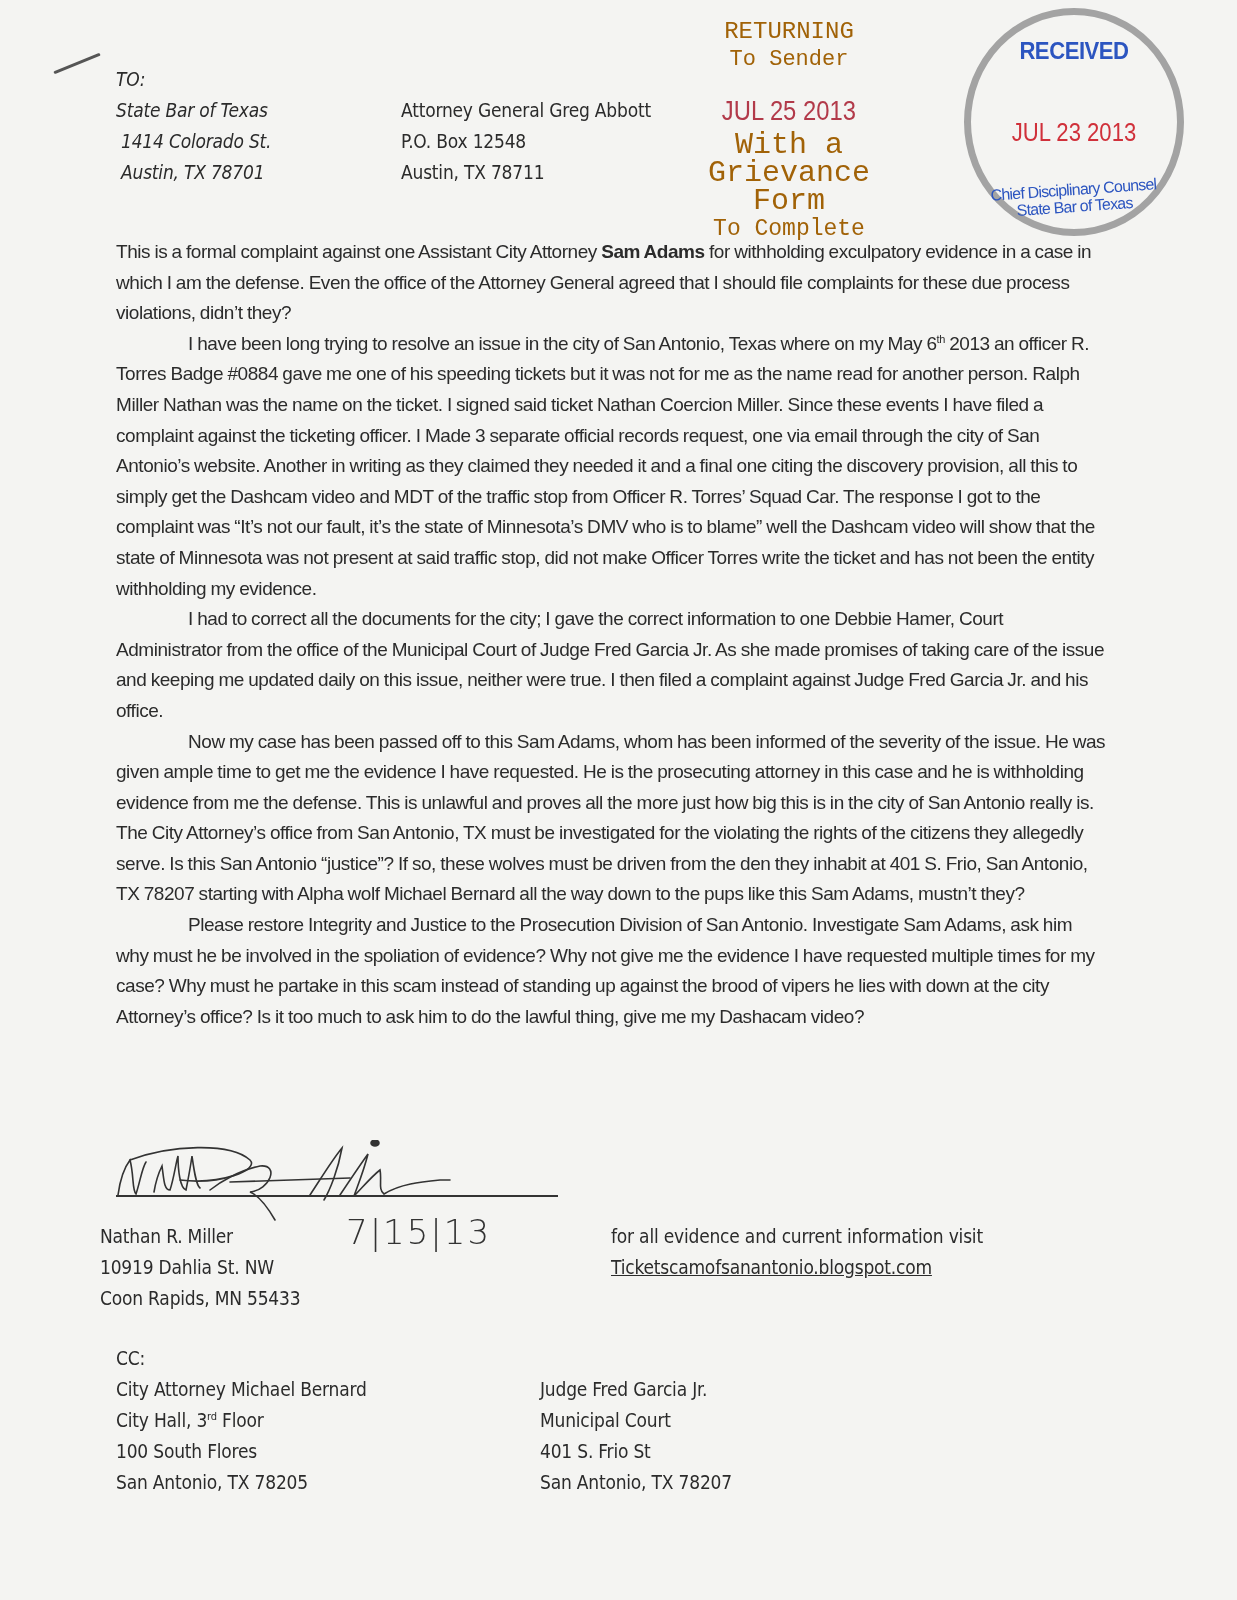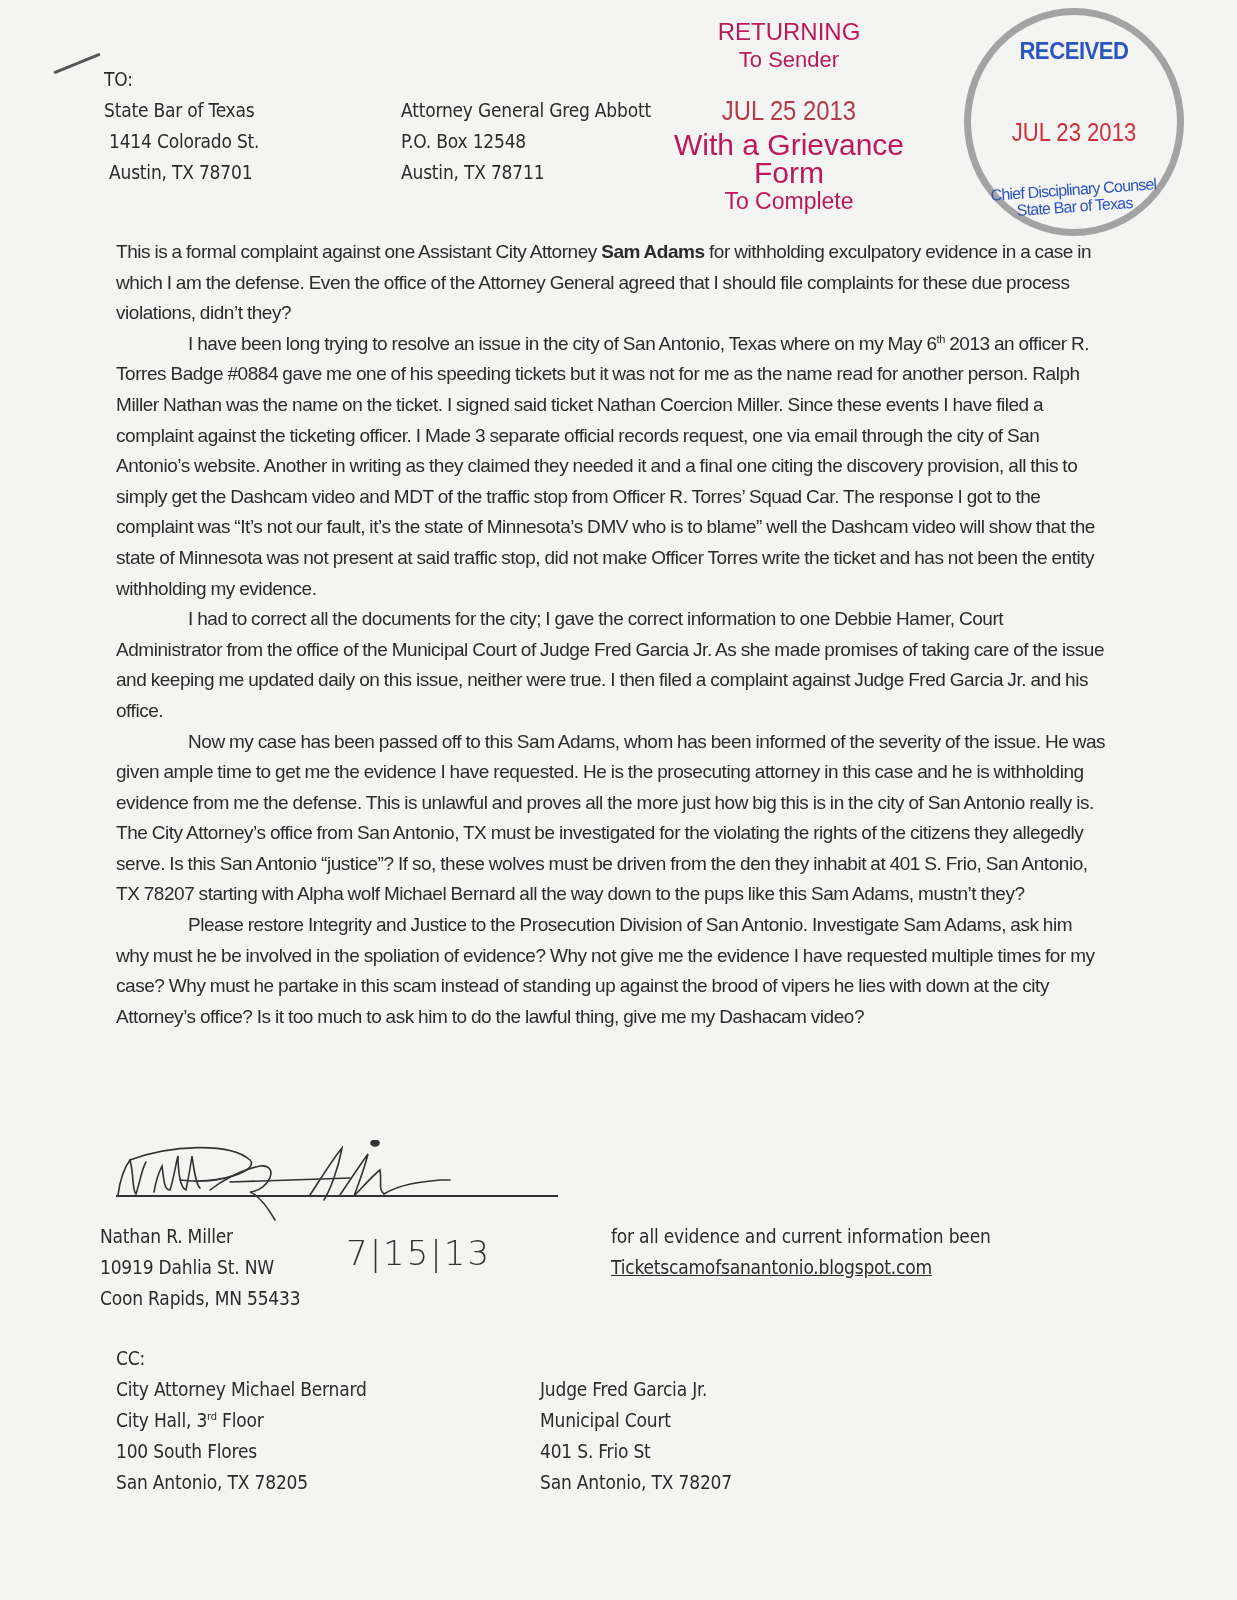--- a/index.html
+++ b/index.html
@@ -23,21 +23,21 @@
     position: absolute; left: 116px; top: 237px; width: 990px;
     font-size: 19px; line-height: 30.6px; color: #2b2b2b;
     font-family: "Liberation Sans", sans-serif;
     letter-spacing: -0.45px; word-spacing: -0.5px;
   }
   .body-text p { margin: 0; text-align: left; }
   .body-text p.indent { text-indent: 72px; }
   .body-text b { font-weight: bold; }
   sup { font-size: 11px; line-height: 0; vertical-align: 7px; }
 
-  .stamp-blue { color: #be185d; font-family: Liberation Sans, sans-serif; }
+  .stamp-blue { color: #a16207; font-family: Liberation Mono, monospace; }
   .stamp-red  { color: #c8303c; font-family: "Liberation Sans Narrow", "Liberation Sans", sans-serif; }
 
   .returning {
     position: absolute; left: 664px; top: 18px; width: 250px; text-align: center;
   }
   .returning .l1 { font-size: 24px; line-height: 28px; }
   .returning .l2 { font-size: 22px; line-height: 27px; }
   .returning .date { font-size: 28px; line-height: 36px; margin-top: 20px; letter-spacing: 0px; transform: scaleX(0.85); display: inline-block; color:#b23a4a; }
   .returning .l3 { font-size: 30px; line-height: 28px; margin-top: 2px; }
   .returning .l4 { font-size: 23px; line-height: 28px; }
@@ -66,32 +66,31 @@
     background: #555; transform: rotate(-22deg); border-radius: 2px;
   }
   .sig-line {
     position: absolute; left: 116px; top: 1195px; width: 442px; height: 2px; background: #333;
   }
   .signature { position: absolute; left: 110px; top: 1140px; }
   .handdate {
     position: absolute; left: 346px; top: 1212px;
     font-family: "DejaVu Sans", sans-serif; font-size: 34px; color: #333; letter-spacing: 2px;
     font-weight: 300;
-    margin-top: 21px;
   }
   .link { text-decoration: underline; }
 </style>
 </head>
 <body>
 
 <div class="page">
 
   <div class="check-mark"></div>
 
-  <div class="txt addr" style="left:104px; top:64px;">
+  <div class="txt addr" style="left:116px; top:64px;font-style:italic;">
     <div>TO:</div>
     <div>State Bar of Texas</div>
     <div style="padding-left:5px">1414 Colorado St.</div>
     <div style="padding-left:5px">Austin, TX 78701</div>
   </div>
 
   <div class="txt addr" style="left:401px; top:95px;">
     <div>Attorney General Greg Abbott</div>
     <div>P.O. Box 12548</div>
     <div>Austin, TX 78711</div>
@@ -137,21 +136,21 @@
   <div class="sig-line"></div>
   <div class="handdate">7|15|13</div>
 
   <div class="txt addr" style="left:100px; top:1221px;">
     <div>Nathan R. Miller</div>
     <div>10919 Dahlia St. NW</div>
     <div>Coon Rapids, MN 55433</div>
   </div>
 
   <div class="txt addr" style="left:611px; top:1221px;">
-    <div>for all evidence and current information been</div>
+    <div>for all evidence and current information visit</div>
     <div class="link">Ticketscamofsanantonio.blogspot.com</div>
   </div>
 
   <div class="txt addr" style="left:116px; top:1343px;">
     <div>CC:</div>
     <div>City Attorney Michael Bernard</div>
     <div><span>City Hall, 3</span><sup>rd</sup><span> Floor</span></div>
     <div>100 South Flores</div>
     <div>San Antonio, TX 78205</div>
   </div>

